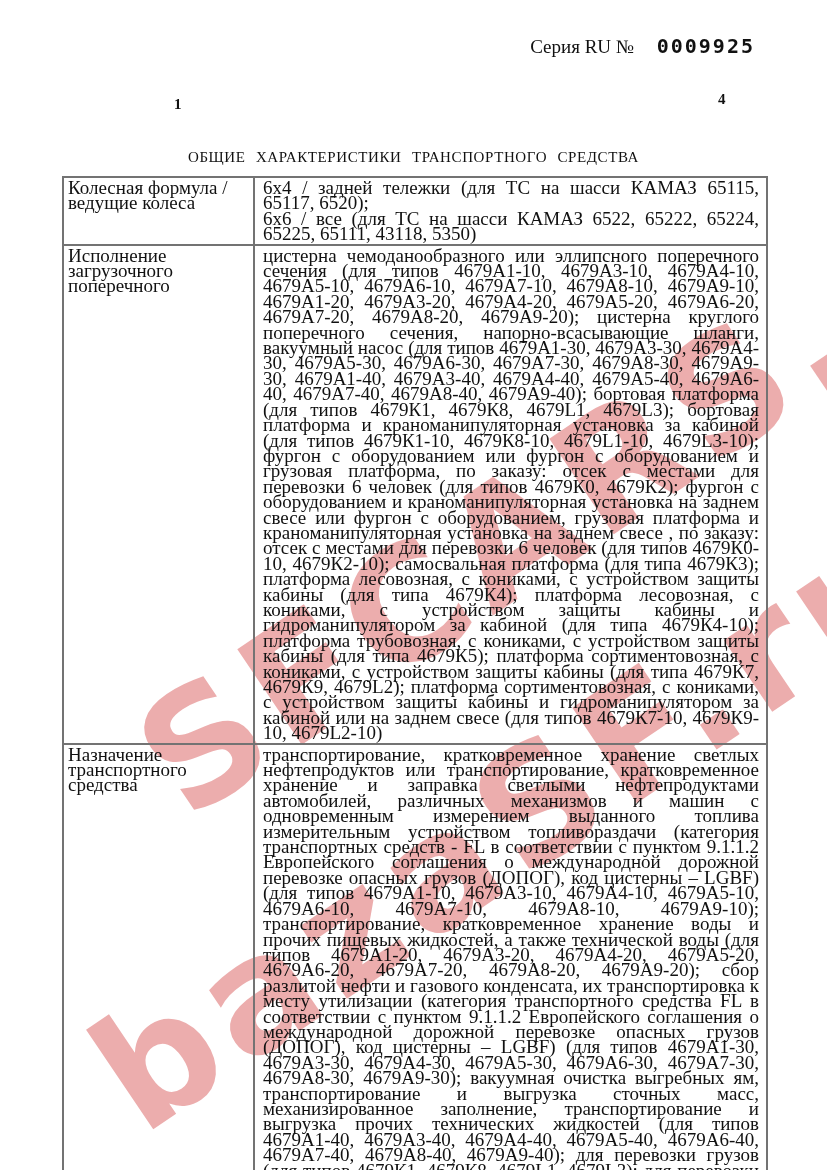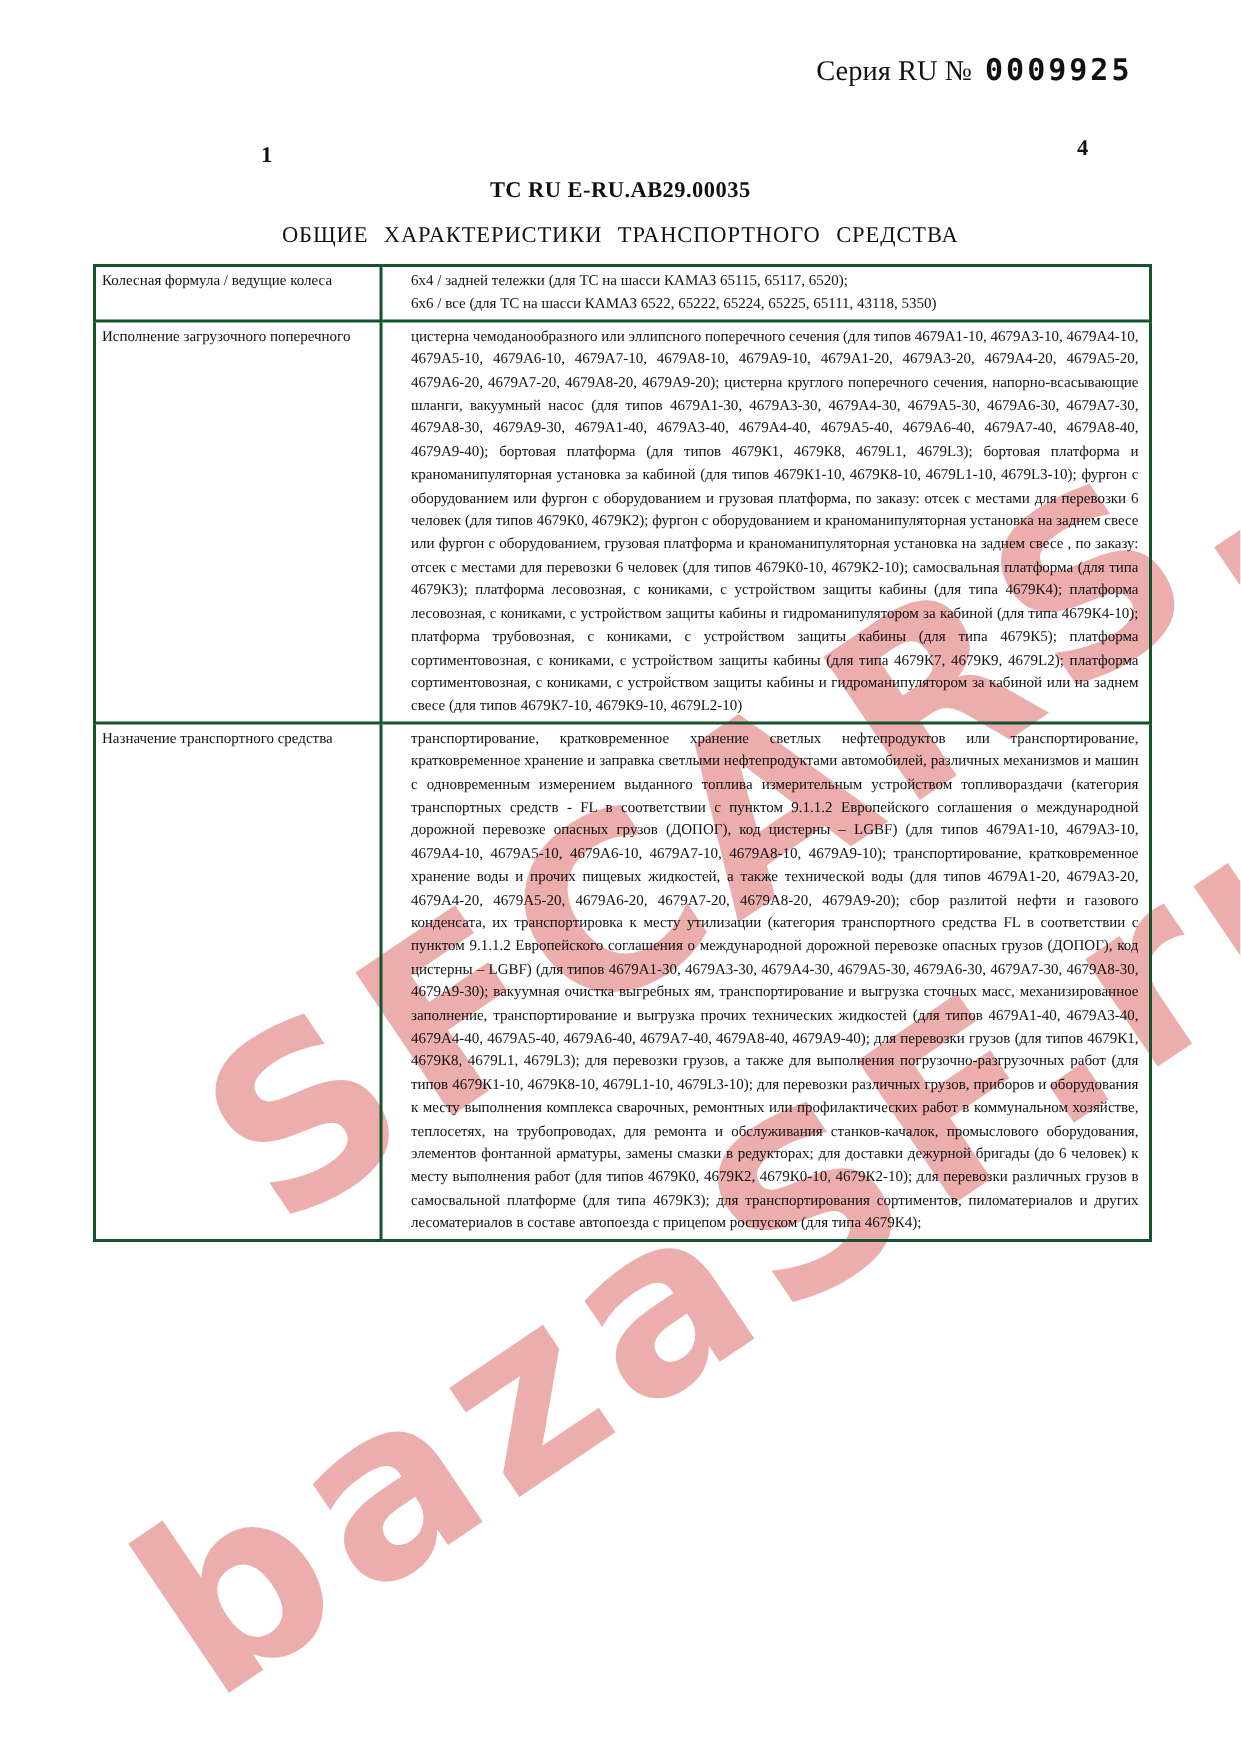--- a/index.html
+++ b/index.html
@@ -39,21 +39,21 @@
     right: 72px;
     font-size: 19px;
     white-space: nowrap;
   }
   .series-label { font-family: "Liberation Serif", serif; text-align: right; }
   .series-number {
     font-family: "DejaVu Sans Mono", monospace;
     font-weight: bold;
     font-size: 20px;
     letter-spacing: 2px;
-    margin-left: 4px;
+    margin-left: 18px;
   }
   .page-num {
     position: absolute;
     font-size: 15px;
     font-weight: bold;
   }
   .pn-left  { left: 174px; top: 96px; }
   .pn-right { left: 718px; top: 91px; }
   .approval-number {
     position: absolute;
@@ -79,53 +79,52 @@
   
   .doc-table {
     position: absolute;
     left: 62px;
     top: 176px;
     width: 706px;
     border-collapse: collapse;
     table-layout: fixed;
   }
   .doc-table td {
-    border: 2px solid #14532d;
+    border: 2px solid #737373;
     vertical-align: top;
-    font-size: 10px;
+    font-size: 19px;
     line-height: 15.4px;
   }
   .label-cell {
     width: 181px;
     padding: 2px 4px 2px 4px;
     text-align: left;
   }
   .value-cell {
-    padding: 2px 7px 2px 19px;
+    padding: 2px 7px 2px 8px;
     text-align: justify;
     white-space: pre-line;
   }
 </style>
 </head>
 <body>
 
 <div class="page">
 
   <div class="watermark-line wm1">SFCARS.ru</div>
   <div class="watermark-line wm2">bazaSF.ru</div>
 
   <div class="series-line">
     <span class="series-label">Серия RU №</span>
     <span class="series-number">0009925</span>
   </div>
 
   <div class="page-num pn-left">1</div>
   <div class="page-num pn-right">4</div>
 
-  <div class="approval-number">ТС RU E-RU.AB29.00035</div>
 
   <div class="section-title">ОБЩИЕ ХАРАКТЕРИСТИКИ ТРАНСПОРТНОГО СРЕДСТВА</div>
 
   <table class="doc-table">
     <tbody>
       <tr>
         <td class="label-cell">Колесная формула / ведущие колеса</td>
         <td class="value-cell">6х4 / задней тележки (для ТС на шасси КАМАЗ 65115, 65117, 6520);
 6х6 / все (для ТС на шасси КАМАЗ 6522, 65222, 65224, 65225, 65111, 43118, 5350)</td>
       </tr>

